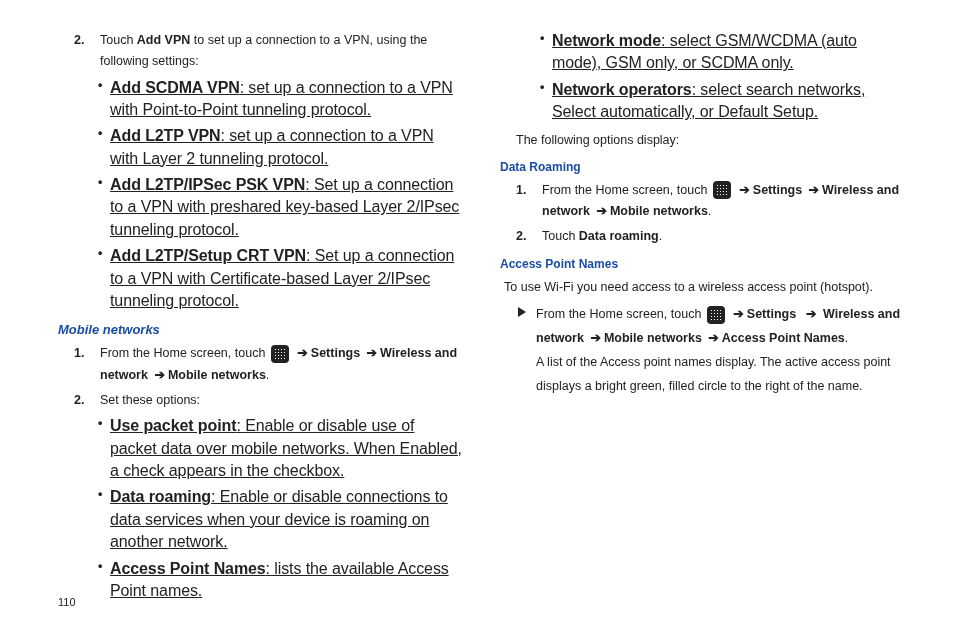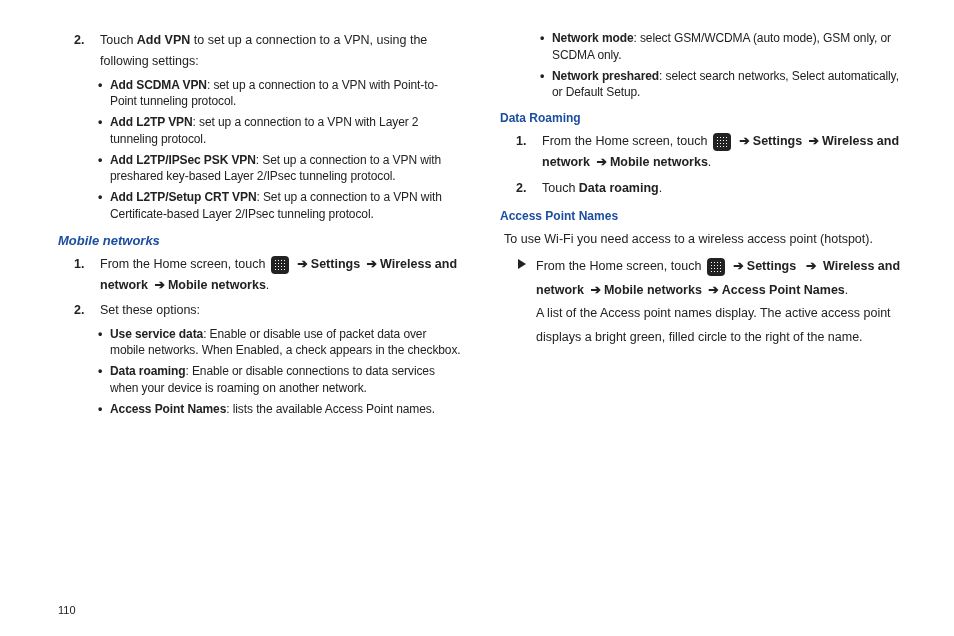--- a/index.html
+++ b/index.html
@@ -40,21 +40,21 @@
   .bullet-item {
     display: flex;
     margin: 4px 0 4px 40px;
     line-height: 1.4;
   }
   .bullet-item .dot {
     width: 12px;
     flex-shrink: 0;
     font-weight: bold;
   }
-  .bullet-item .body { flex: 1; font-size: 12px; font-stretch: condensed;}
+  .bullet-item .body { flex: 1; font-size: 16px; font-stretch: condensed; text-decoration: underline;}
   .bullet-item .body, .bullet-item .body b {
     letter-spacing: -0.1px;
   }
   .condensed { font-family: Arial, Helvetica, sans-serif; font-size: 12px; letter-spacing: -0.2px; }
   b { font-weight: bold; }
   .sect-head {
     color: #1c4ea0;
     font-weight: bold;
     font-style: italic;
     font-size: 13px;
@@ -102,21 +102,21 @@
     flex-shrink: 0;
   }
   .tri-item {
     display: flex;
     margin: 4px 0 4px 18px;
     line-height: 1.9;
   }
   .tri-item .body { flex: 1; }
   .pagenum {
     position: absolute;
-    bottom: 20px;
+    bottom: 28px;
     left: 58px;
     font-size: 11px;
   }
   .indent { margin-left: 16px; }
 </style>
 </head>
 <body>
 
 <div class="page">
 
@@ -158,44 +158,45 @@
       </div>
     </div>
 
     <div class="num-item">
       <div class="num">2.</div>
       <div class="body">Set these options:</div>
     </div>
 
     <div class="bullet-item">
       <div class="dot">•</div>
-      <div class="body condensed"><b>Use service data</b><span>: Enable or disable use of packet data over mobile networks. When Enabled, a check appears in the checkbox.</span></div>
+      <div class="body condensed"><b>Use packet point</b><span>: Enable or disable use of packet data over mobile networks. When Enabled, a check appears in the checkbox.</span></div>
     </div>
     <div class="bullet-item">
       <div class="dot">•</div>
       <div class="body condensed"><b>Data roaming</b><span>: Enable or disable connections to data services when your device is roaming on another network.</span></div>
     </div>
     <div class="bullet-item">
       <div class="dot">•</div>
       <div class="body condensed"><b>Access Point Names</b><span>: lists the available Access Point names.</span></div>
     </div>
 
   </div>
 
   <div class="col right">
 
     <div class="bullet-item">
       <div class="dot">•</div>
       <div class="body condensed"><b>Network mode</b><span>: select GSM/WCDMA (auto mode), GSM only, or SCDMA only.</span></div>
     </div>
     <div class="bullet-item">
       <div class="dot">•</div>
-      <div class="body condensed"><b>Network preshared</b><span>: select search networks, Select automatically, or Default Setup.</span></div>
-    </div>
-
+      <div class="body condensed"><b>Network operators</b><span>: select search networks, Select automatically, or Default Setup.</span></div>
+    </div>
+
+    <div class="para indent">The following options display:</div>
 
     <div class="sub-head">Data Roaming</div>
 
     <div class="num-item">
       <div class="num">1.</div>
       <div class="body">
         <span>From the Home screen, touch </span><span class="apps-icon"></span>
         <span class="arrow">➔</span><b>Settings</b>
         <span class="arrow">➔</span><b>Wireless and network</b>
         <span class="arrow">➔</span><b>Mobile networks</b>.

